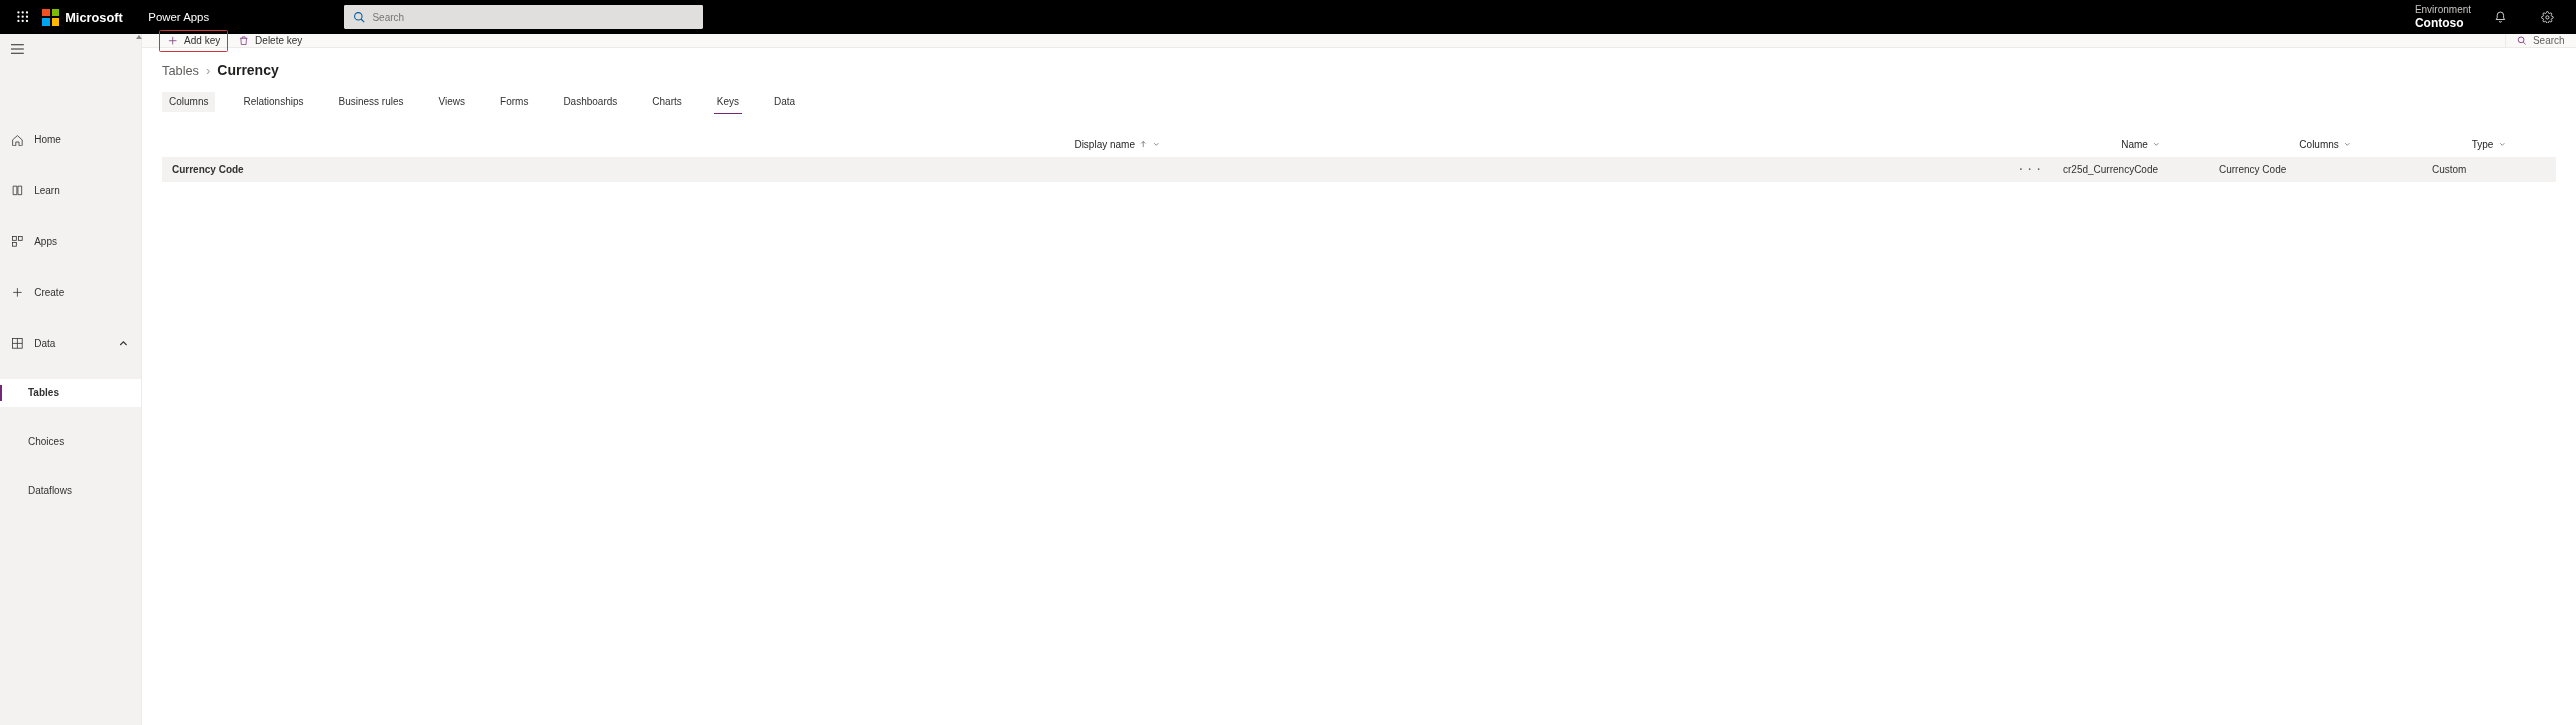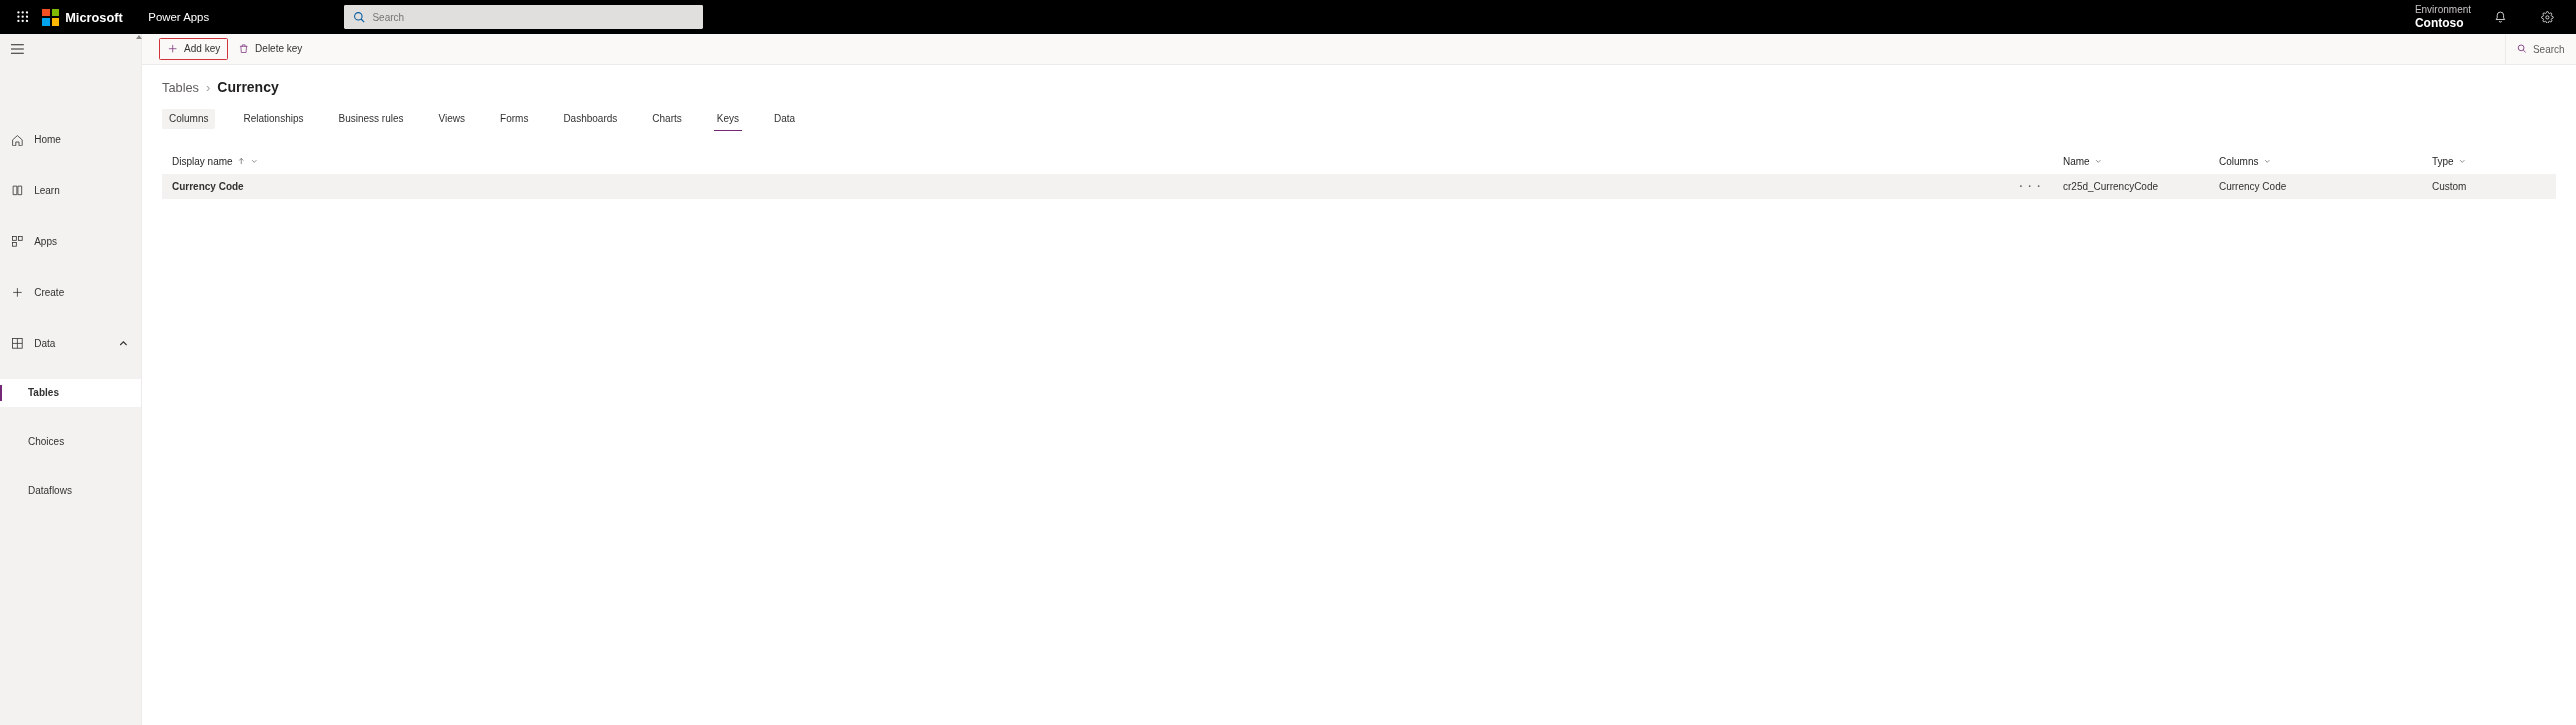--- a/index.html
+++ b/index.html
@@ -58,21 +58,21 @@
   .nav-sub { padding-left:28px; }
   .nav-item.active { background:#fff; font-weight:600; }
   .nav-item.active::before {
     content:""; position:absolute; left:0; top:5.7px; bottom:5.7px; width:2.1px; background:#742774;
   }
   .nav-section-gap { height:17px; }
 
   
   .main { flex:1; display:flex; flex-direction:column; min-width:0;}
   .command-bar {
-    display:flex; height:31px;
+    display:flex; height:14px;
     background:#faf9f8; border-bottom:0.7px solid #edebe9;
     position:relative;
   }
   .cmd-left { display:flex; align-items:center; gap:2.8px; padding-left:17px;}
   .cmd-btn {
     display:flex; align-items:center; gap:5.7px;
     padding:4.3px 7px; cursor:pointer; color:#323130;
   }
   .cmd-btn svg { width:11.4px; height:11.4px; }
   .cmd-highlight { border:1.4px solid #d13438; border-radius:1.4px; }
@@ -98,21 +98,21 @@
     content:""; position:absolute; left:4.3px; right:4.3px; bottom:-2.8px; height:1.4px; background:#742774;
   }
 
   .grid-header, .grid-row {
     display:grid;
     grid-template-columns: 1fr 156px 213px 114px;
     align-items:center;
     padding: 7px 10px;
   }
   .grid-header { color:#201f1e; font-weight:400;}
-  .col-head { display:flex; align-items:center; gap:4.3px; cursor:pointer;}
+  .col-head { display:flex; align-items:center; gap:4.3px; cursor:pointer;justify-content:center;}
   .col-head svg { width:8.5px; height:8.5px; color:#605e5c;}
   .sort-arrow { width:7px; height:7px; }
   .grid-row { background:#f3f2f1; }
   .row-display { font-weight:700; display:flex; align-items:center; }
   .row-more { margin-left:auto; margin-right:21px; cursor:pointer; color:#605e5c; letter-spacing:1.4px;}
 
 </style>
 </head>
 <body>
 

